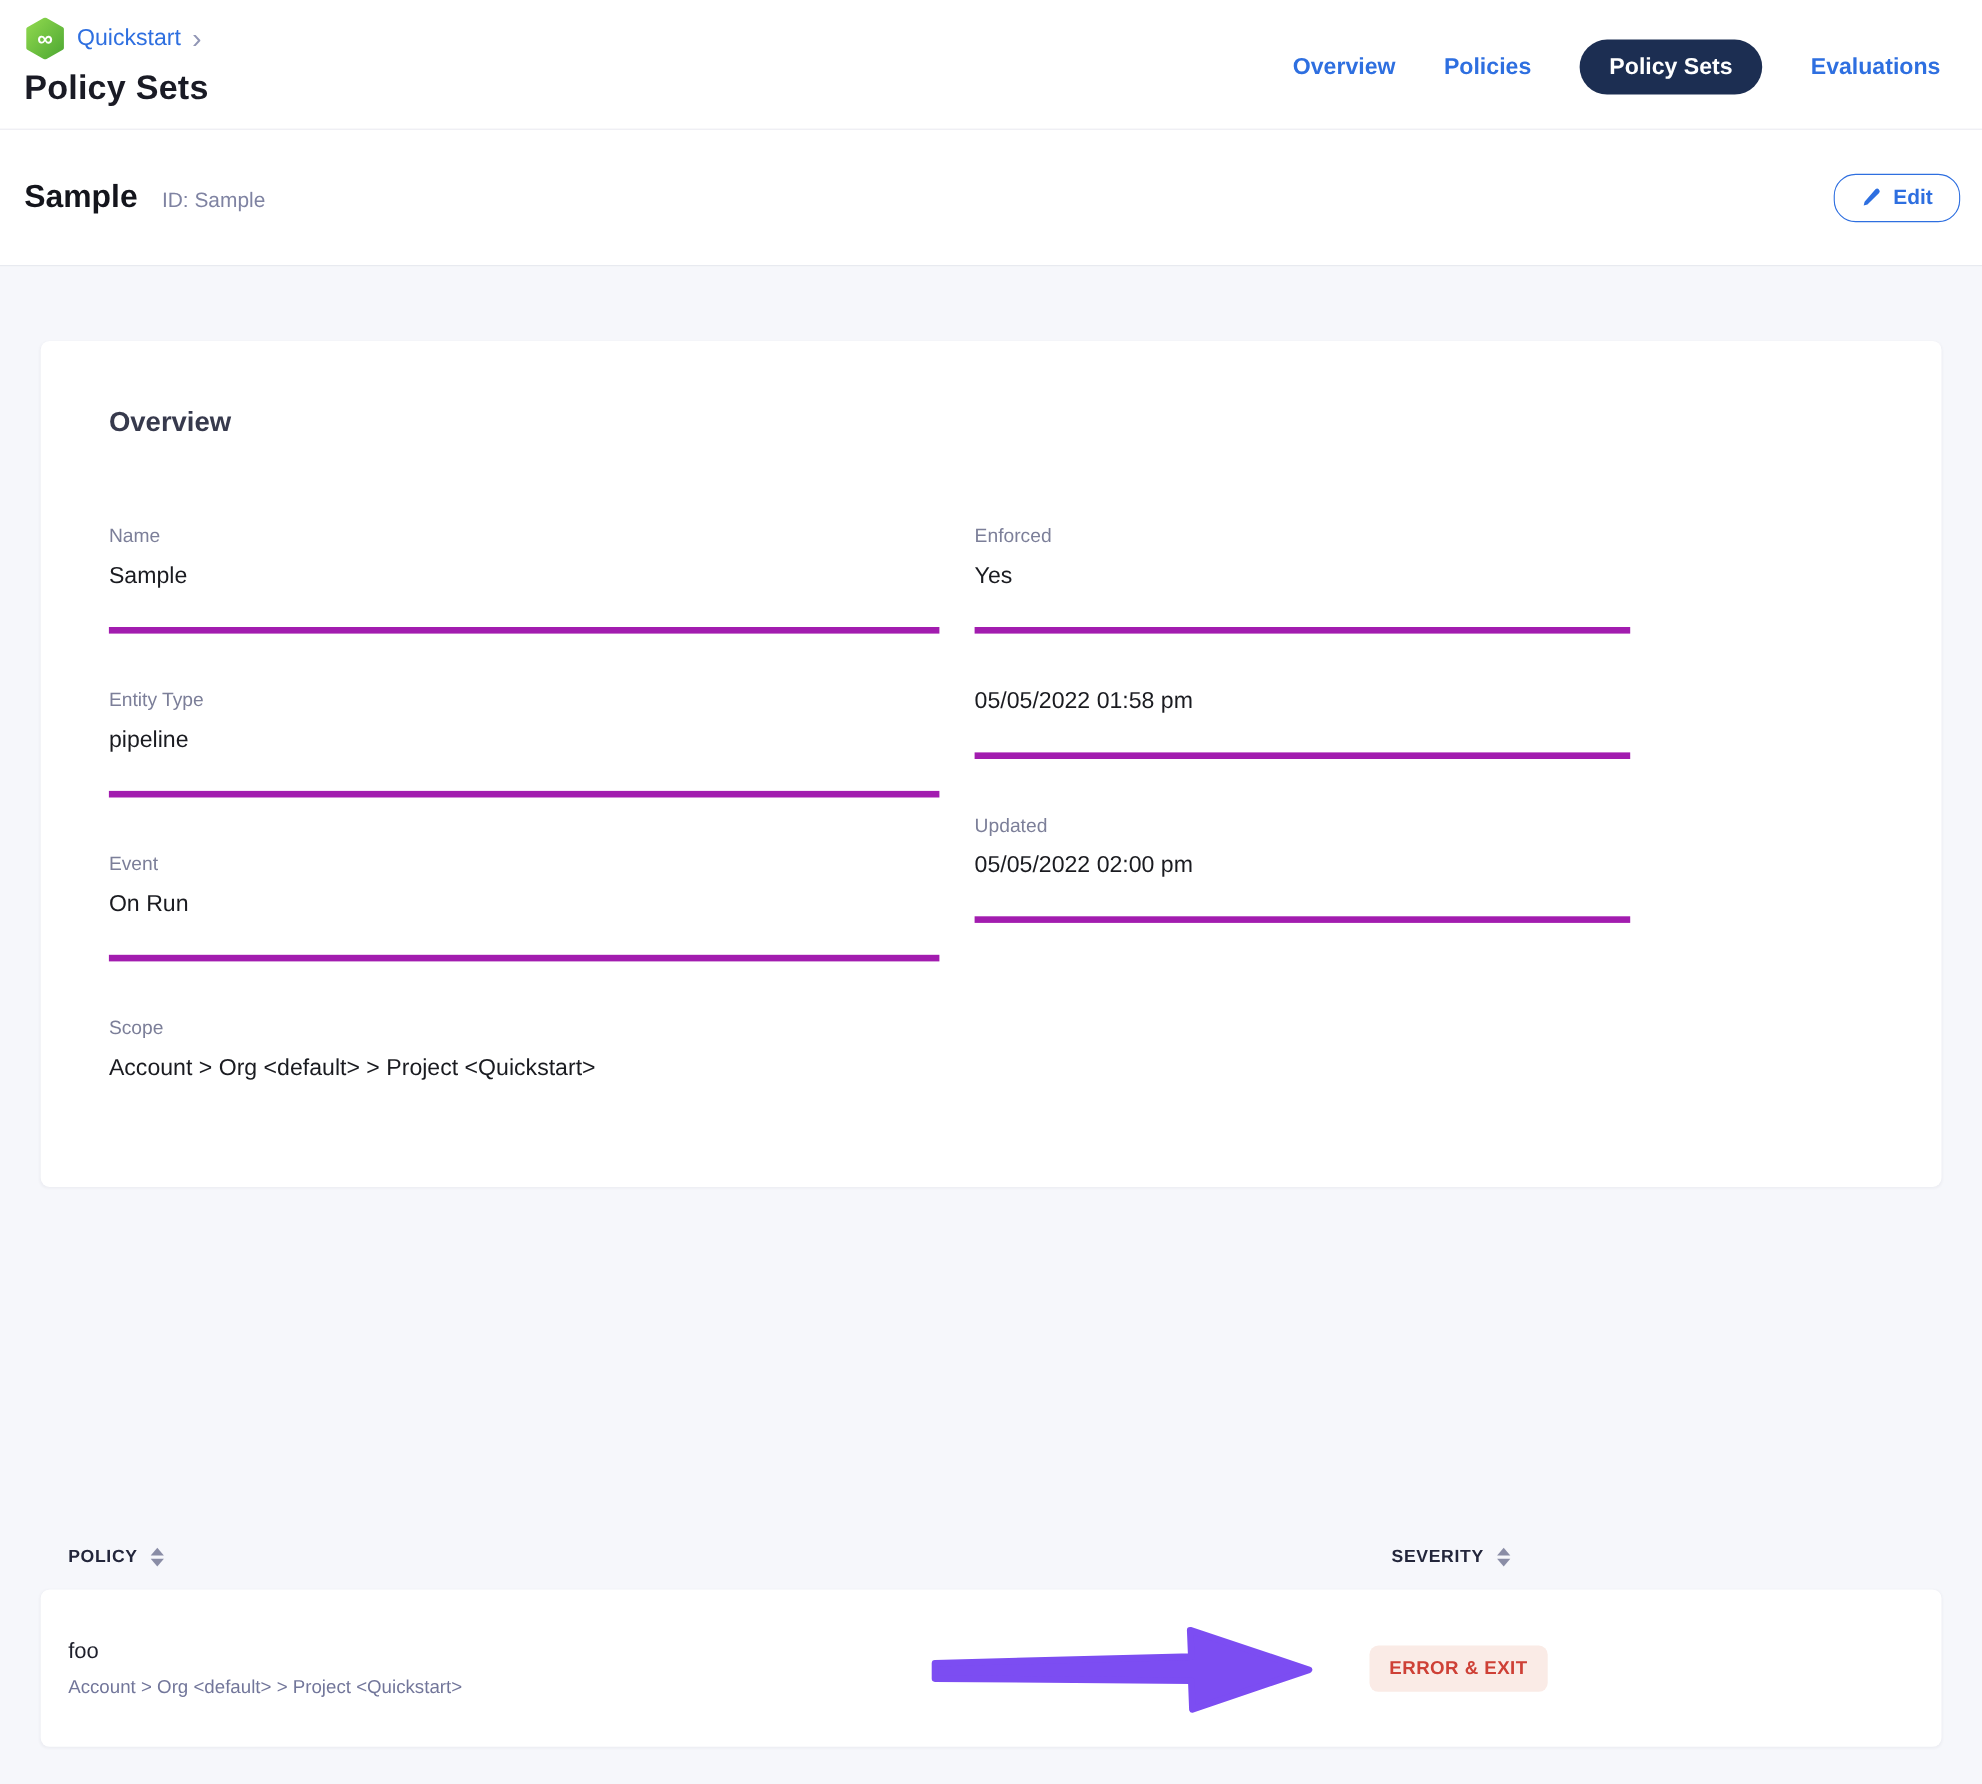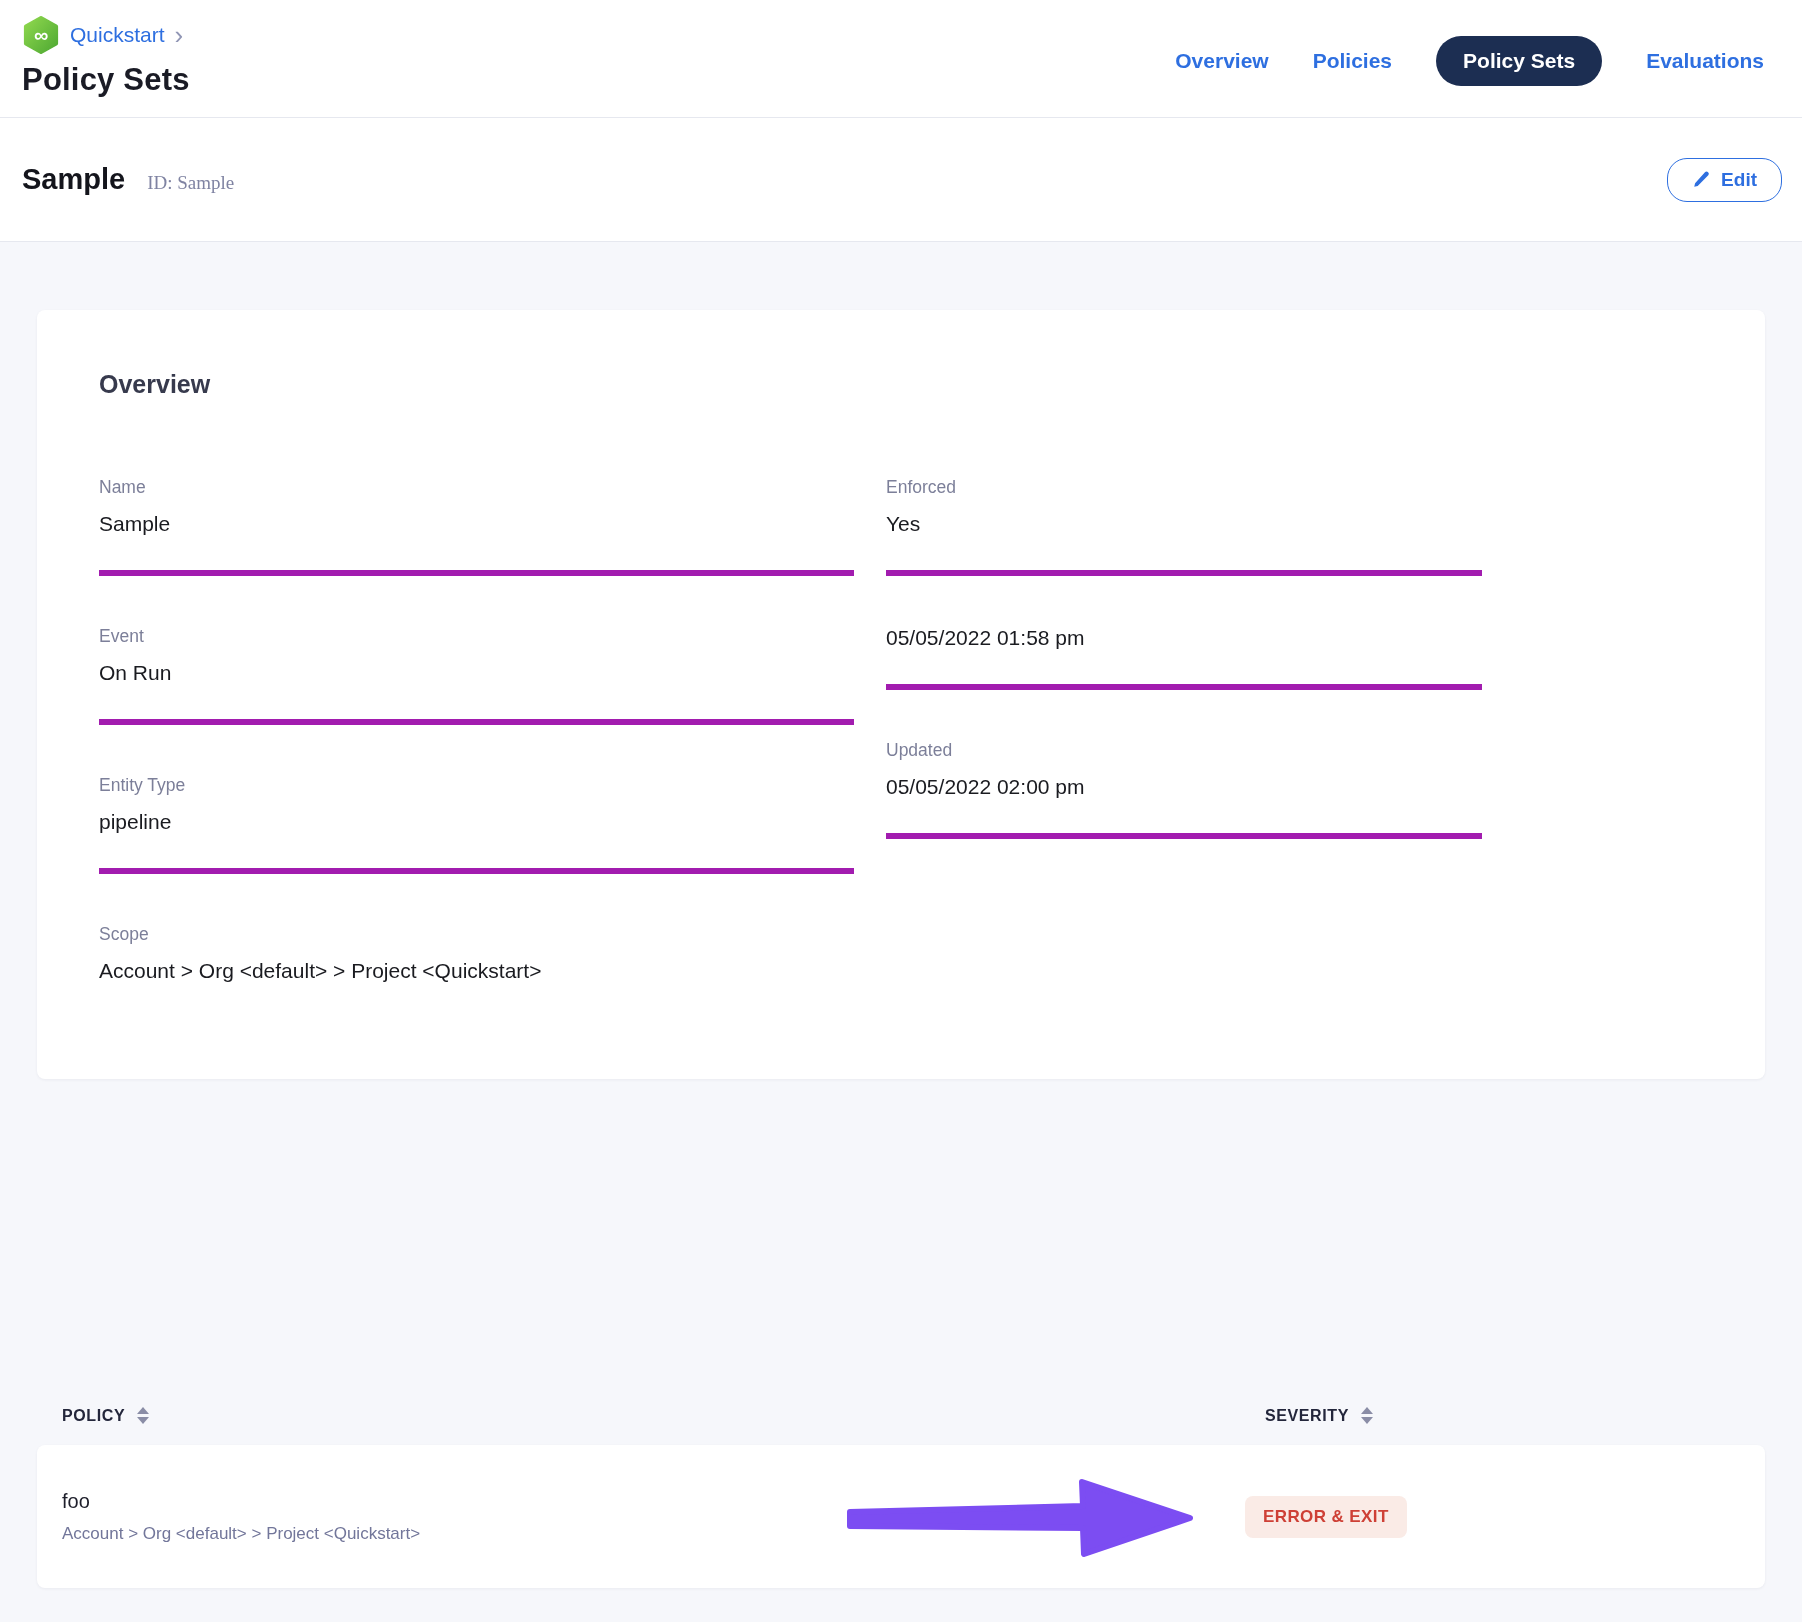--- a/index.html
+++ b/index.html
@@ -29,21 +29,21 @@
   .nav-tab.active {
     background:#1C2E52; color:#fff; border-radius:999px; padding:13px 27px;
   }
 
   
   .sub-header {
     height:124px; background:#fff; border-bottom:1px solid #E6E8EF;
     display:flex; align-items:center; padding:0 20px 0 22px;
   }
   .entity-name { font-size:29px; font-weight:700; color:#14151C; }
-  .entity-id { font-size:19px; color:#7F83A2; margin-left:22px; margin-top:6px;font-family:Liberation Serif, serif; }
+  .entity-id { font-size:19px; color:#7F83A2; margin-left:22px; margin-top:6px; }
   .edit-btn {
     margin-left:auto; display:flex; align-items:center; gap:10px;
     border:1.5px solid #2E6FE0; border-radius:20px; background:#fff;
     color:#2E6FE0; font-size:19px; font-weight:700; padding:10px 24px;
     cursor:pointer; font-family:inherit;
   }
 
   
   .overview-card {
     background:#fff; border-radius:8px; margin:68px 37px 0;
@@ -134,26 +134,26 @@
 
 <div class="overview-card">
   <div class="overview-title">Overview</div>
   <div class="fields-grid">
     <div class="col">
       <div class="field">
         <div class="field-label">Name</div>
         <div class="field-value">Sample</div>
       </div>
       <div class="field">
+        <div class="field-label">Entity Type</div>
+        <div class="field-value">pipeline</div>
+      </div>
+      <div class="field">
         <div class="field-label">Event</div>
         <div class="field-value">On Run</div>
-      </div>
-      <div class="field">
-        <div class="field-label">Entity Type</div>
-        <div class="field-value">pipeline</div>
       </div>
       <div class="field no-line">
         <div class="field-label">Scope</div>
         <div class="field-value">Account &gt; Org &lt;default&gt; &gt; Project &lt;Quickstart&gt;</div>
       </div>
     </div>
     <div class="col">
       <div class="field">
         <div class="field-label">Enforced</div>
         <div class="field-value">Yes</div>

